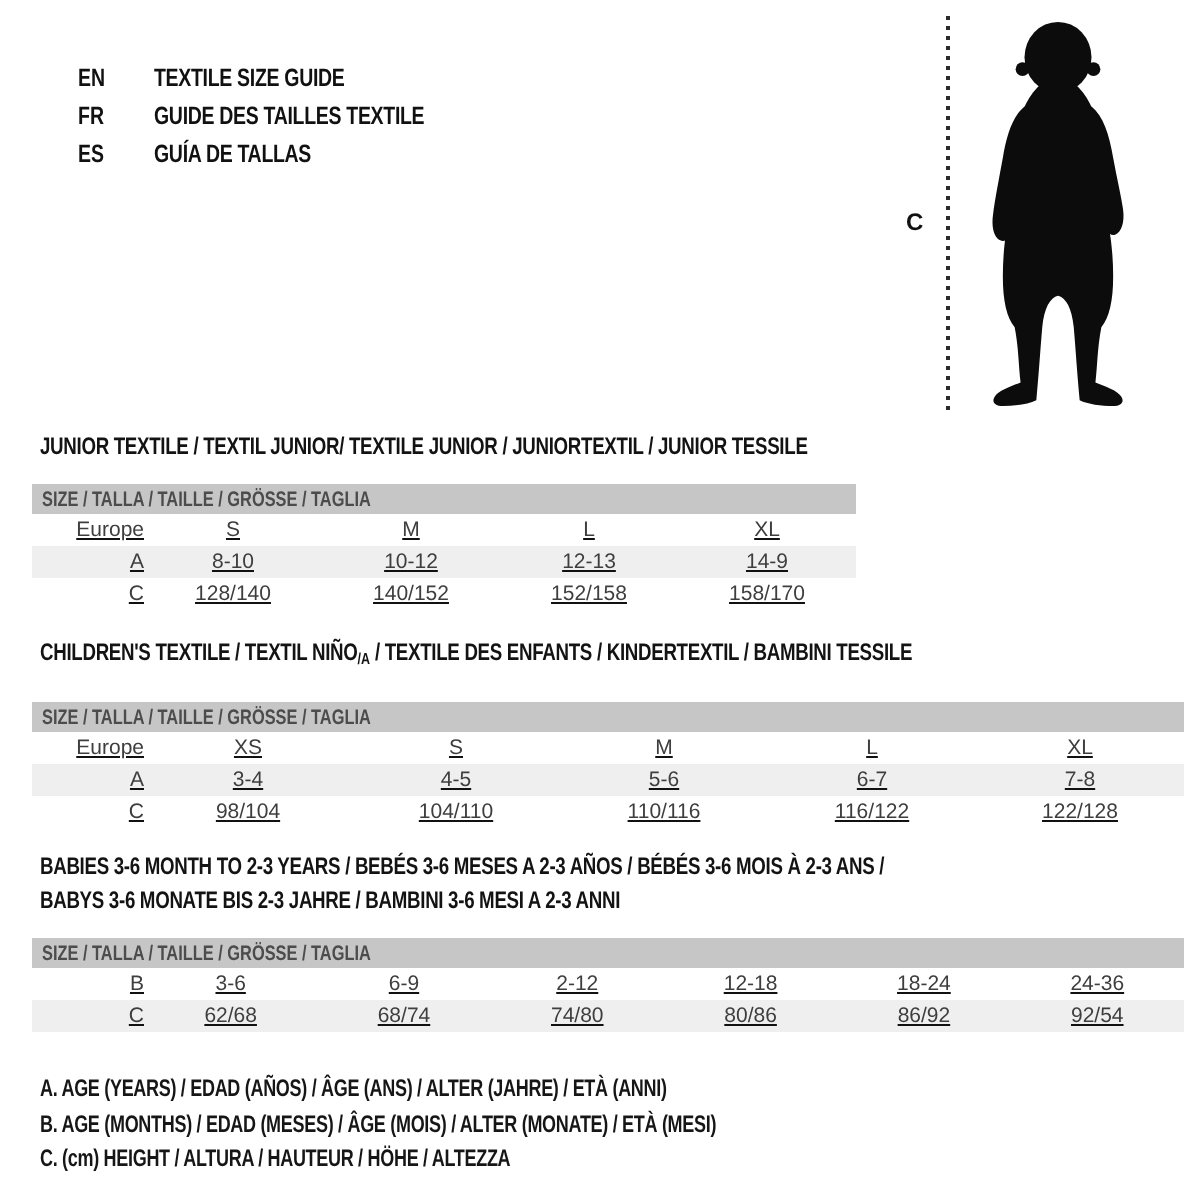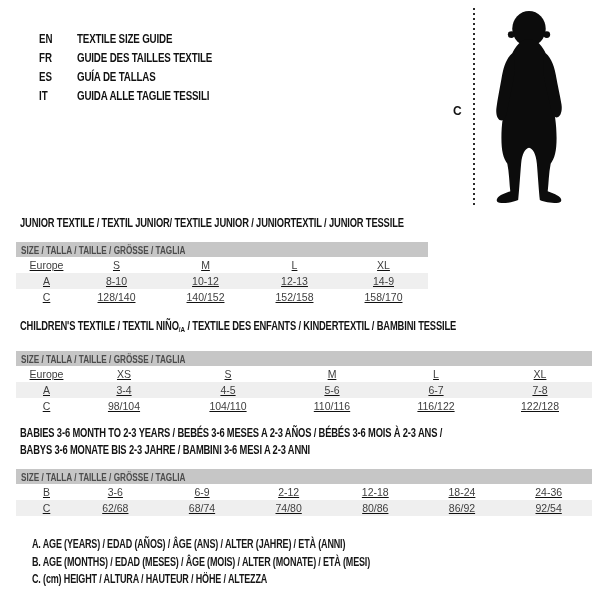--- a/index.html
+++ b/index.html
@@ -31,49 +31,45 @@
   .tbl-wrap{position:absolute;left:16px;text-decoration:underline;}
   .w-junior{top:242px;width:412px;}
   .w-children{top:351px;width:576px;}
   .w-babies{top:469px;width:576px;}
   table{border-collapse:collapse;width:100%;table-layout:fixed;}
   col.c-label{width:56px;}
   tr.bar td{background:#c6c6c6;height:15px;padding:0 0 0 5px;text-align:left;}
   tr.bar .bar-text{font-weight:700;font-size:10.5px;color:#4c4c4c;}
   td{font-size:10.5px;color:#3e3e3e;height:16px;text-align:center;padding:0;
      overflow:hidden;white-space:nowrap;}
-  td.lbl{text-align:center;padding-left:5px;}
+  td.lbl{text-align:right;padding-left:5px;}
   tr.alt td{background:#efefef;}
 
   
-  .footnotes{position:absolute;left:32px;top:536px;}
+  .footnotes{position:absolute;left:20px;top:536px;}
   .footnote{font-weight:700;font-size:12px;color:#161616;line-height:17.5px;
             letter-spacing:-.2px;transform:scaleX(.75);transform-origin:0 50%;white-space:nowrap;}
 </style>
 </head>
 <body>
 
 <div class="frame">
 
   <div class="lang-block">
     <div class="lang-row">
       <span class="lang-code cond">EN</span>
       <span class="lang-label cond">TEXTILE SIZE GUIDE</span>
     </div>
     <div class="lang-row">
       <span class="lang-code cond">FR</span>
       <span class="lang-label cond">GUIDE DES TAILLES TEXTILE</span>
     </div>
     <div class="lang-row">
       <span class="lang-code cond">ES</span>
       <span class="lang-label cond">GUÍA DE TALLAS</span>
-    </div>
-    <div class="lang-row">
-      <span class="lang-code cond">IT</span>
-      <span class="lang-label cond">GUIDA ALLE TAGLIE TESSILI</span>
     </div>
   </div>
 
   <div class="measure-line"></div>
   <div class="measure-label">C</div>
   <svg class="baby-svg" viewBox="0 0 90 200" xmlns="http://www.w3.org/2000/svg" aria-hidden="true">
     <g fill="#0c0c0c">
       <ellipse cx="45" cy="21" rx="17" ry="18"></ellipse>
       <circle cx="27" cy="27" r="3.5"></circle>
       <circle cx="63" cy="27" r="3.5"></circle>

